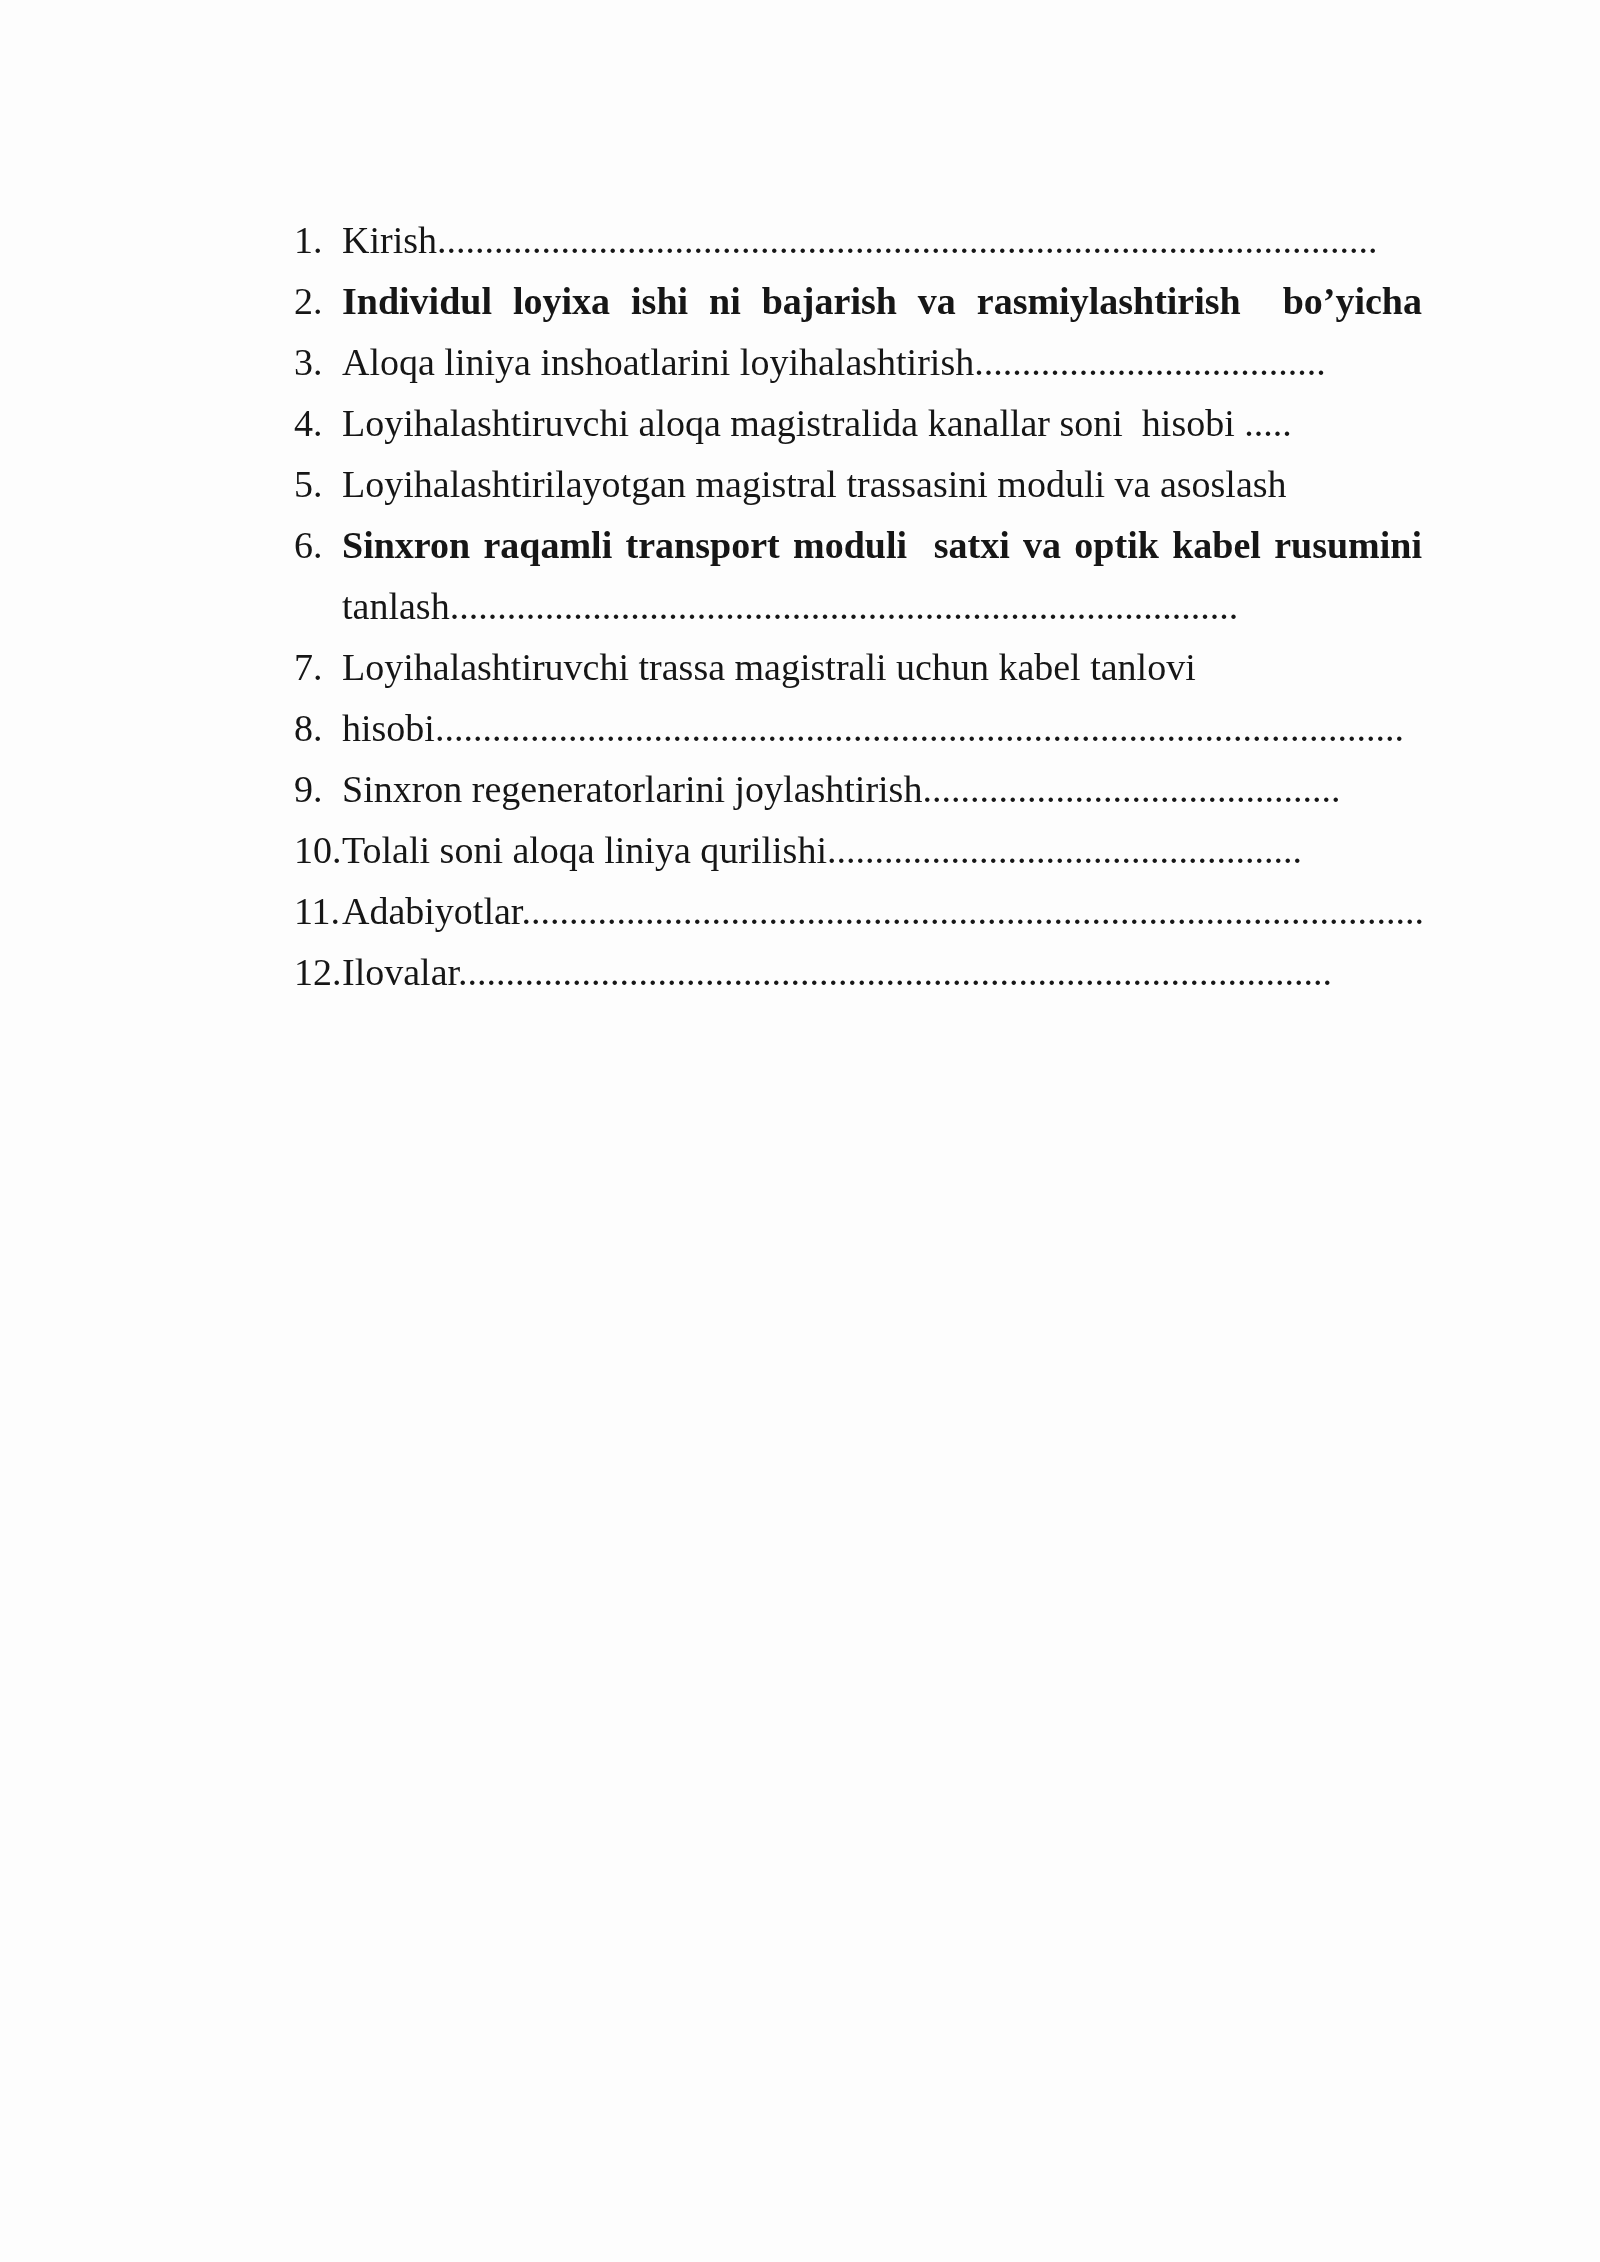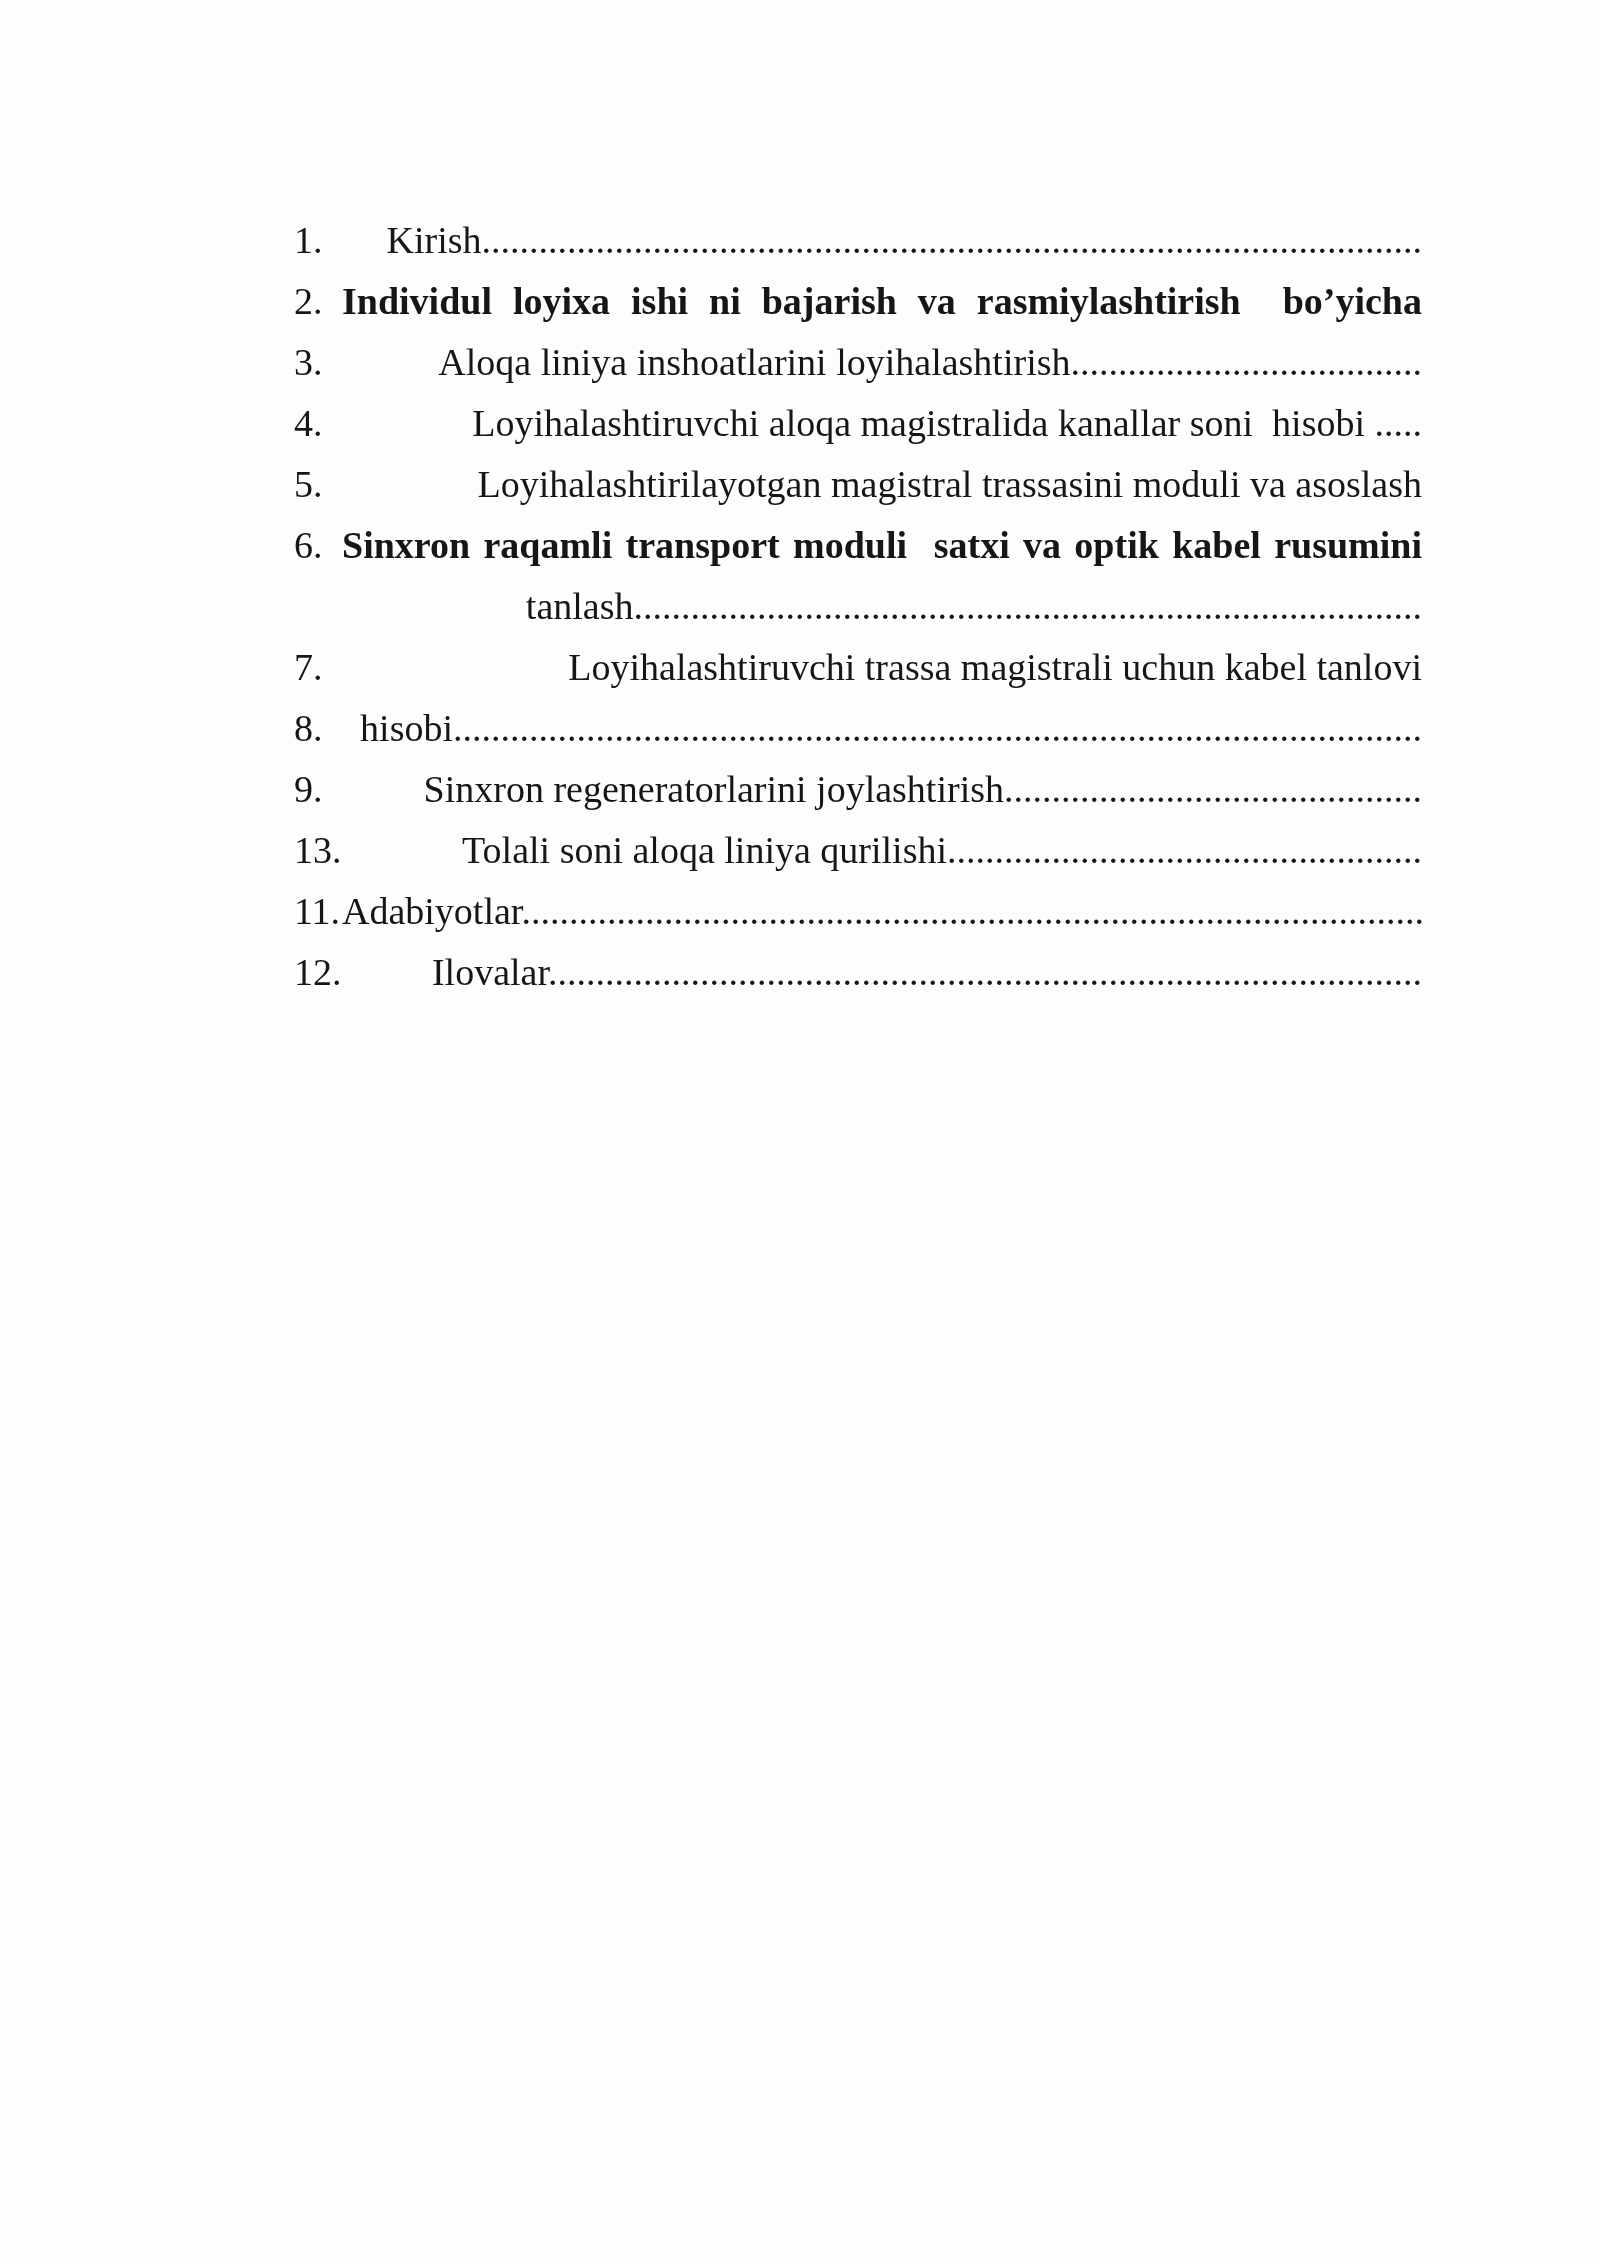--- a/index.html
+++ b/index.html
@@ -37,21 +37,20 @@
     white-space: nowrap;
     overflow: visible;
   }
   .toc-text {
     flex: 1 1 auto;
     min-width: 0;
   }
   .toc-line {
     white-space: nowrap;
     overflow: hidden;
-    text-align: right;
   }
   .toc-line.justified {
     text-align: justify;
     text-align-last: justify;
     text-justify: inter-word;
     font-weight: bold;
   }
 </style>
 </head>
 <body>
@@ -117,21 +116,21 @@
     </div>
 
     <div class="toc-item">
       <span class="toc-num">9.</span>
       <div class="toc-text">
         <div class="toc-line">Sinxron regeneratorlarini joylashtirish............................................</div>
       </div>
     </div>
 
     <div class="toc-item">
-      <span class="toc-num">13.</span>
+      <span class="toc-num">10.</span>
       <div class="toc-text">
         <div class="toc-line">Tolali soni aloqa liniya qurilishi..................................................</div>
       </div>
     </div>
 
     <div class="toc-item">
       <span class="toc-num">11.</span>
       <div class="toc-text">
         <div class="toc-line">Adabiyotlar.................................................................................................</div>
       </div>

